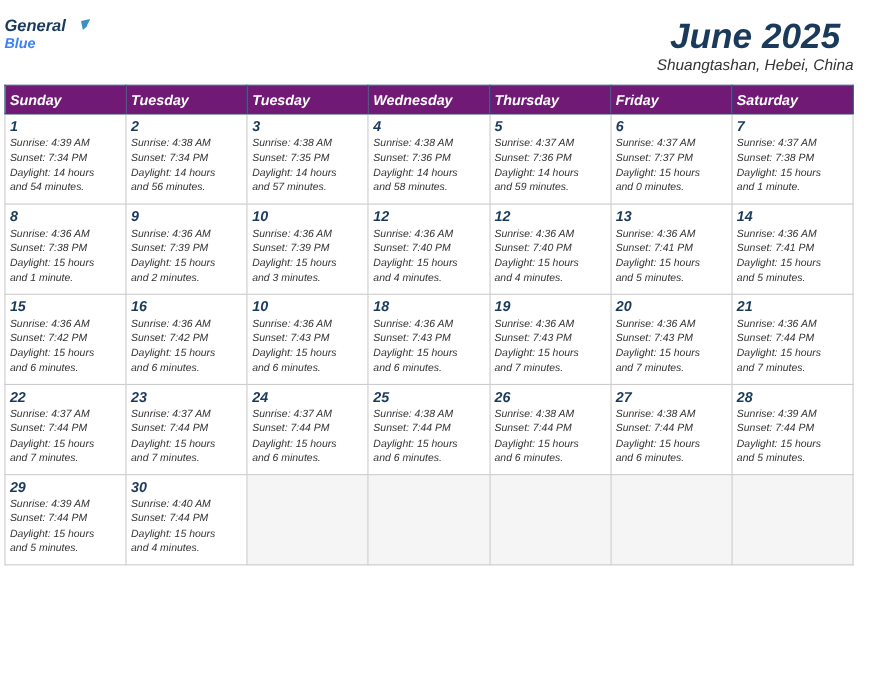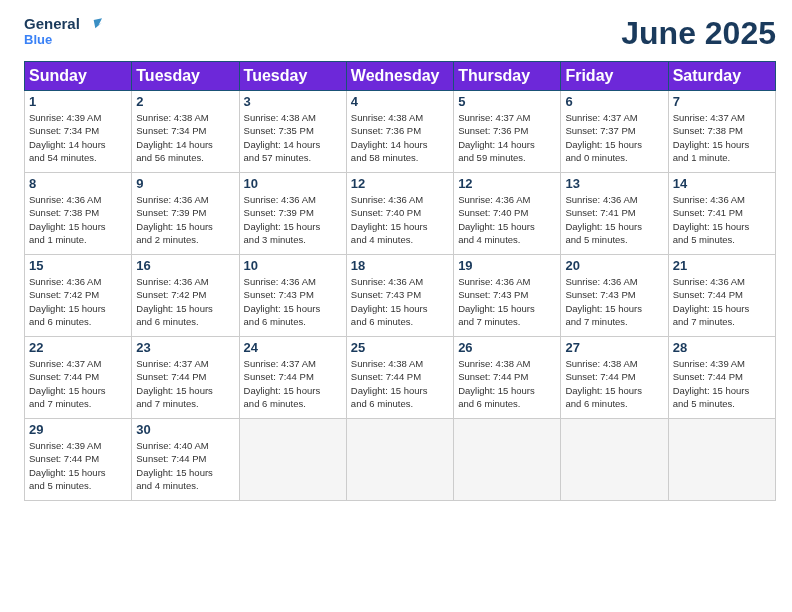--- a/index.html
+++ b/index.html
@@ -5,21 +5,22 @@
     * { margin: 0; padding: 0; box-sizing: border-box; }
     body {
       font-family: Arial, sans-serif;
       background: #fff;
       width: 792px;
       height: 612px;
       overflow: hidden;
     }
     .container {
       width: 792px;
-      padding: 16px 16px 8px 24px;
+      padding: 16px 16px 8px 4px;
+      font-style: italic;
     }
     .header {
       display: flex;
       align-items: flex-start;
       justify-content: space-between;
       margin-bottom: 10px;
     }
     .logo {
       display: flex;
       align-items: center;
@@ -37,23 +38,23 @@
     .location {
       font-size: 14px;
       color: #333;
     }
     .calendar {
       width: 100%;
       border-collapse: collapse;
       table-layout: fixed;
     }
     .calendar th {
-      background: #6d28d9;
+      background: #701a75;
       color: #fff;
-      font-size: 16px;
+      font-size: 13px;
       font-weight: bold;
       padding: 5px 4px;
       text-align: left;
       border: 1px solid #1a5276;
     }
     .calendar td {
       vertical-align: top;
       border: 1px solid #ccc;
       padding: 3px 4px;
       font-size: 10px;
@@ -85,20 +86,21 @@
     <div class="logo">
     <div style="line-height:1.1">
       <div style="font-size:15px;font-weight:bold;color:#1a3a5c;">General<svg style="display:inline;width:20px;height:14px;vertical-align:middle;margin-left:2px" viewBox="0 0 24 16">
               <polygon points="14,2 24,0 20,8 24,5 16,12" fill="#3a8fc4"></polygon>
             </svg></div>
       <div style="font-size:13px;font-weight:bold;color:#3b82f6;">Blue</div>
     </div>
   </div>
     <div class="title-block">
       <div class="month-title">June 2025</div>
+      <div class="location">Shuangtashan, Hebei, China</div>
     </div>
   </div>
 
   <table class="calendar">
     <thead>
       <tr>
         <th>Sunday</th>
         <th>Tuesday</th>
         <th>Tuesday</th>
         <th>Wednesday</th>

